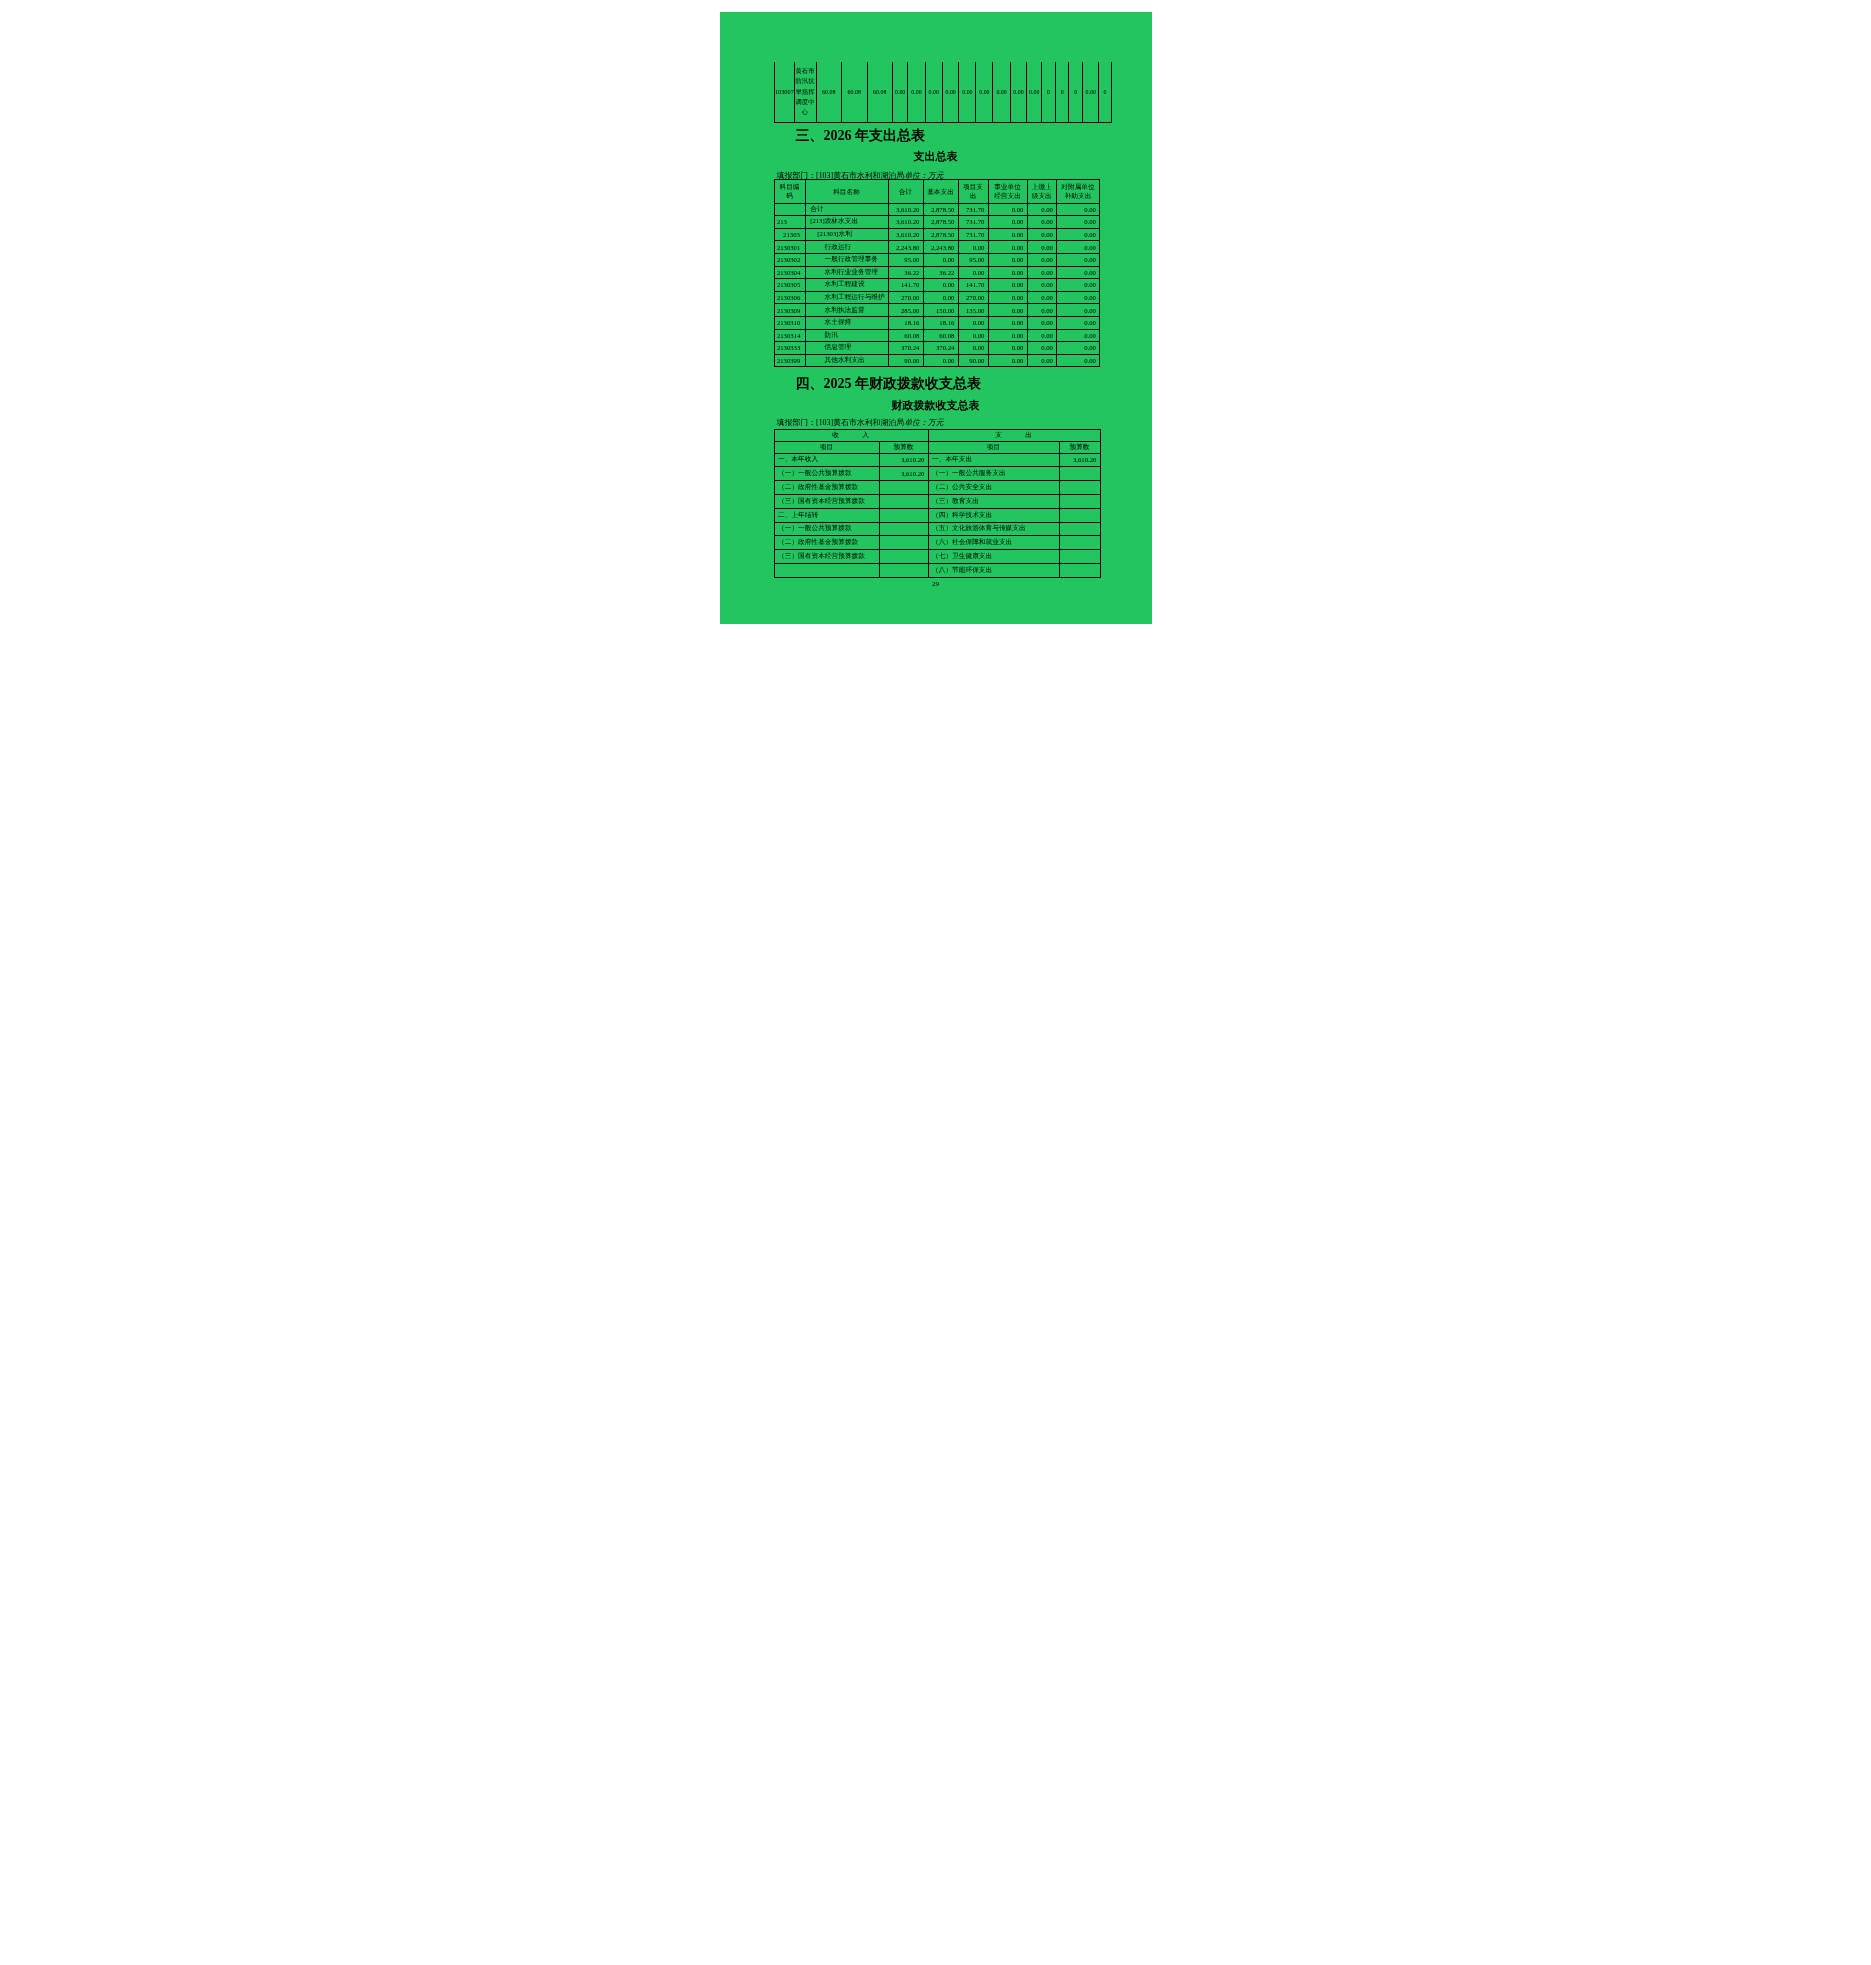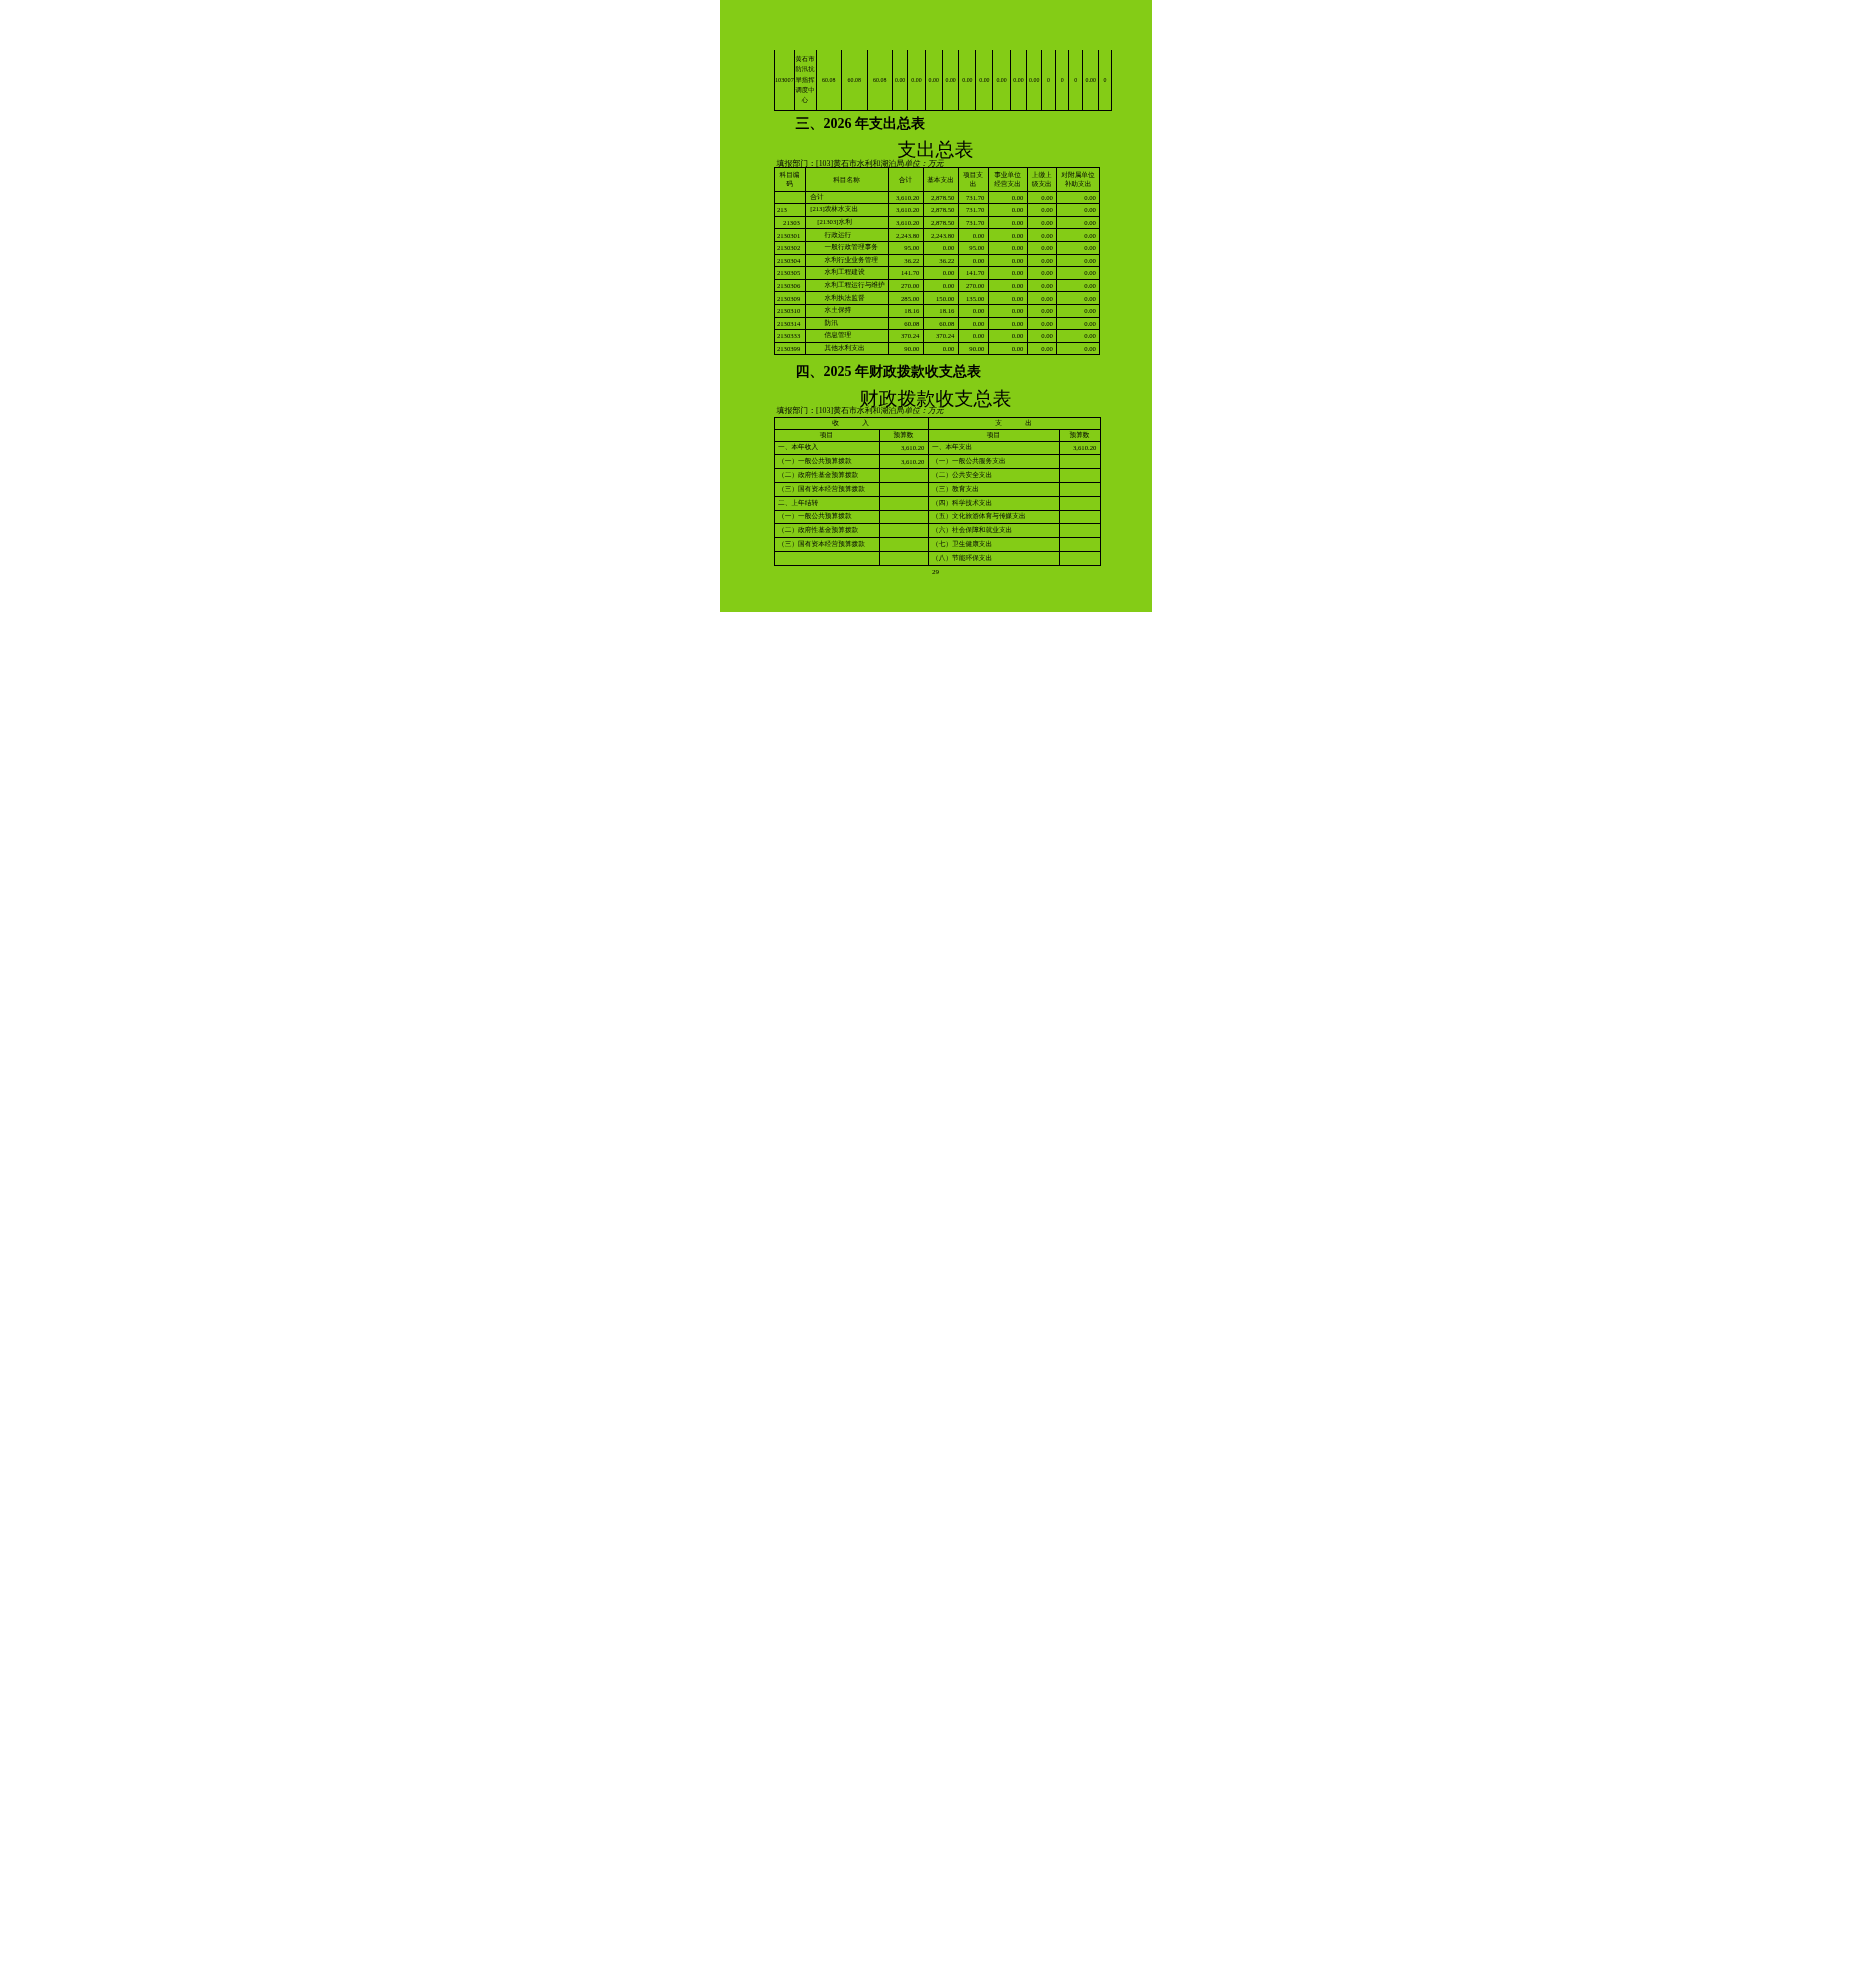--- a/index.html
+++ b/index.html
@@ -1,39 +1,39 @@
 <!DOCTYPE html>
 <html lang="zh" style="font-size:6.3px"><head>
 <meta charset="utf-8">
 <style>
   * { box-sizing: border-box; margin: 0; padding: 0; }
   html,body { background:#ffffff; }
   .page {
     position: relative;
     width: 432px; height: 612px;
-    margin: 0 auto;
-    background: #84cc16;
+    margin: 12px auto;
+    background: #22c55e;
     color: #000;
     font-family: "Liberation Serif", "DejaVu Serif", serif;
   }
   table { border-collapse: collapse; table-layout: fixed; }
   td { border: 0.4px solid #000; overflow: hidden; vertical-align: middle; }
 
   
   .toptable { position: absolute; left: 54px; top: 50px; width: 337px; }
   .toptable td {
     border-top: none; border-bottom: 0.8px solid #000;
     height: 60px; font-size: 5.9px; text-align: center; padding: 0.4px;
   }
   .toptable td.tt-code { font-size: 6.3px; }
   .toptable td.tt-name { font-size: 6.3px; line-height: 10.2px; padding: 0.8px; }
 
   
   .sec-heading { position: absolute; left: 76px; font-size: 14px; font-weight: bold; white-space: nowrap; }
-  .tbl-title  { position: absolute; left: 0; width: 100%; text-align: center; font-size: 19px; white-space: nowrap; }
+  .tbl-title  { position: absolute; left: 0; width: 100%; text-align: center; font-size: 11px; white-space: nowrap; font-weight: bold; }
   .meta-row {
     position: absolute; left: 54px; width: 326px;
     display: flex; justify-content: flex-start;
     font-size: 7.9px; white-space: nowrap;
   }
   .meta-row .dept { padding-left: 3.1px; }
   .meta-row .unit { padding-right: 1.6px; font-style: italic; }
 
   
   .maintable { position: absolute; left: 54px; top: 167px; width: 326px; border: 0.8px solid #000; }

